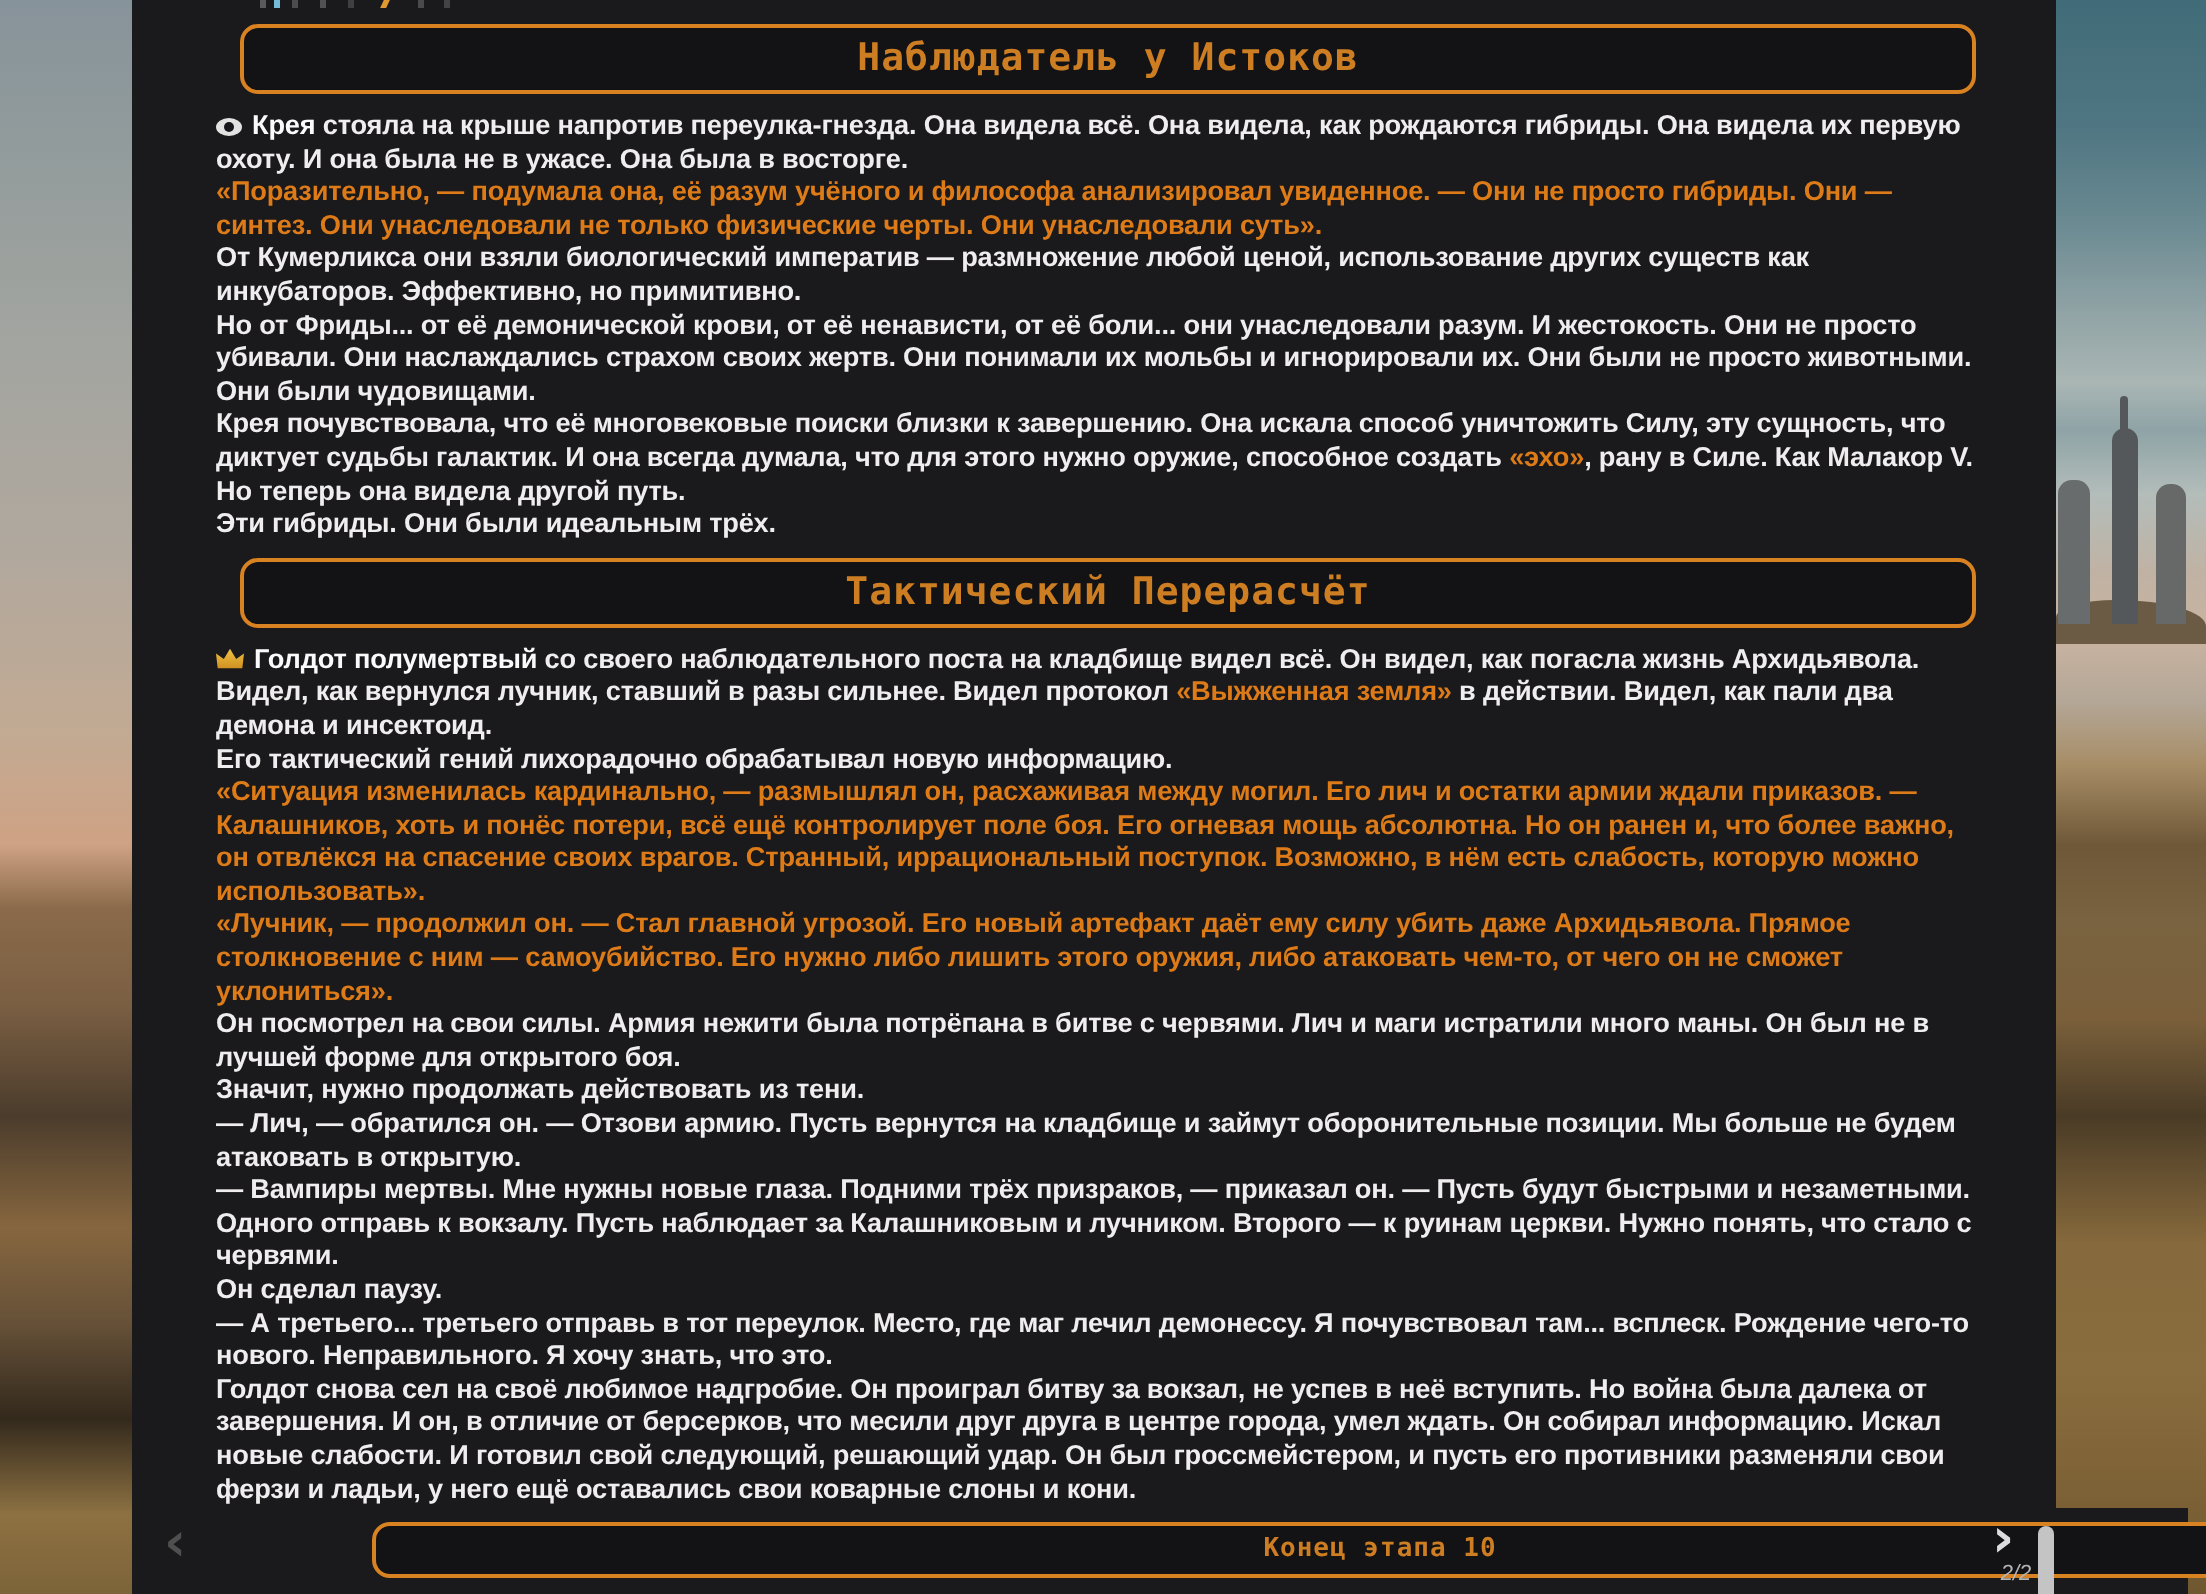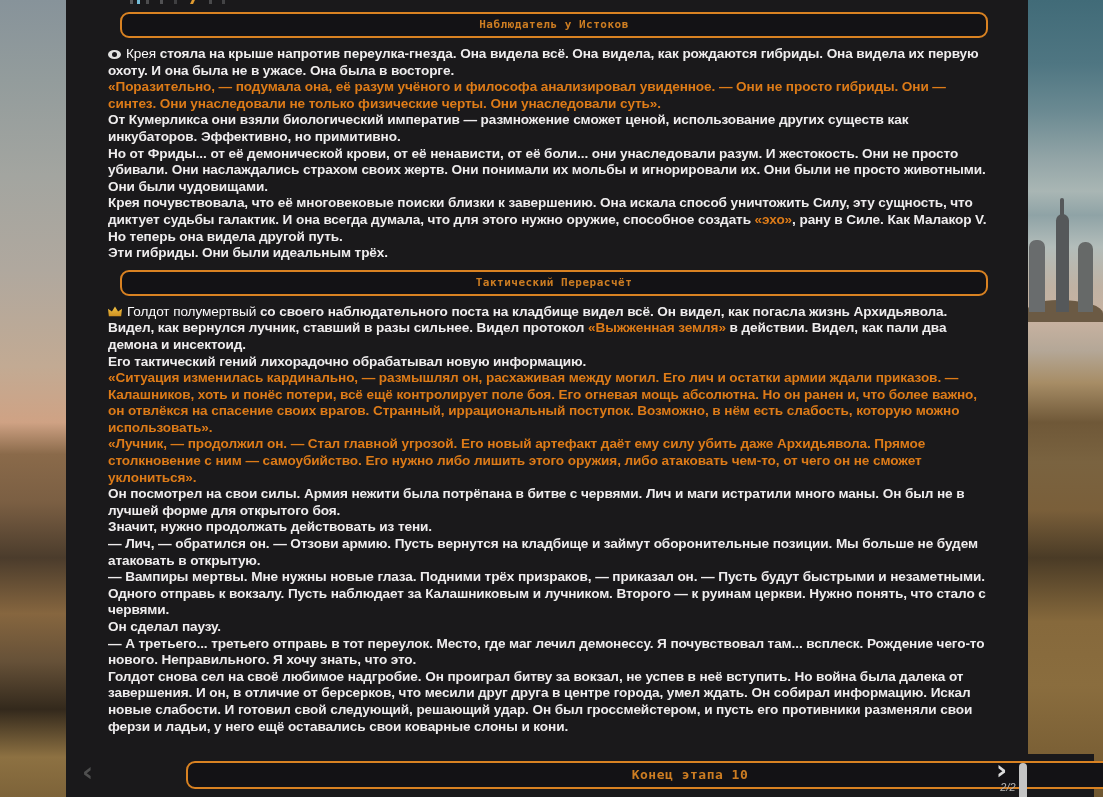--- a/index.html
+++ b/index.html
@@ -40,31 +40,31 @@
   .f5{left:108px;background:#3f3f41;}
   .f6{left:125px;background:#e09a30;width:6px;transform:skewX(-25deg);}
   .f7{left:143px;background:#4a4a4c;}
   .f8{left:156px;background:#434345;}
   .content{position:absolute;left:0;top:0;width:962px;height:797px;box-sizing:border-box;
     padding:7px 39px 0 42px;}
   .section-header{
     box-sizing:border-box;width:868px;margin:5px 0 8px 12px;
     border:2px solid var(--accent,#d98222);border-radius:9px;background:#131215;
     color:var(--accent-text,#cd7d22);
-    font-family:"DejaVu Sans Mono",monospace;font-size:11px;font-weight:700;
+    font-family:"DejaVu Sans Mono",monospace;font-size:19px;font-weight:700;
     text-align:center;padding:4px 0 5px;letter-spacing:0.5px;
   }
   .section-header + .para{margin-top:0;}
   .section-header:not(:first-child){margin-top:8px;}
   .para{
     margin:0;font-size:13.6px;line-height:16.6px;font-weight:600;
     color:#efedee;letter-spacing:-0.1px;
   }
   .para.quote{color:var(--quote,#dd7b18);}
-  .b{font-weight:400;color:#fbfafb;}
+  .b{font-weight:700;color:#fbfafb;}
   .hl{color:var(--quote,#e0821c);font-weight:700;}
   
   .icon-eye{display:inline-block;width:13px;height:9px;background:#e2e2e2;border-radius:50%;
     position:relative;margin-right:5px;vertical-align:-1px;}
   .icon-eye::after{content:"";position:absolute;left:4px;top:2px;width:5px;height:5px;border-radius:50%;background:#17161a;}
   .icon-crown{display:inline-block;width:14px;height:11px;margin-right:5px;vertical-align:-1px;
     background:linear-gradient(#f2c446,#cd8d1f);
     clip-path:polygon(6% 95%,0% 28%,28% 52%,50% 6%,72% 52%,100% 28%,94% 95%);}
   
   .footer-bar{position:absolute;left:66px;top:754px;width:962px;height:43px;background:#1a191b;}
@@ -103,21 +103,21 @@
       <i class="f4"></i>
     <i class="f5"></i>
       <i class="f6"></i>
       <i class="f7"></i>
       <i class="f8"></i>
   </div>
   <div class="content" id="sections">
       <div class="section-header">Наблюдатель у Истоков</div>
       <div class="para"><span class="icon-eye"></span><span class="b">Крея</span> стояла на крыше напротив переулка-гнезда. Она видела всё. Она видела, как рождаются гибриды. Она видела их первую охоту. И она была не в ужасе. Она была в восторге.</div>
       <div class="para quote">«Поразительно, — подумала она, её разум учёного и философа анализировал увиденное. — Они не просто гибриды. Они — синтез. Они унаследовали не только физические черты. Они унаследовали суть».</div>
-      <div class="para">От Кумерликса они взяли биологический императив — размножение сможет ценой, использование других существ как инкубаторов. Эффективно, но примитивно.</div>
+      <div class="para">От Кумерликса они взяли биологический императив — размножение любой ценой, использование других существ как инкубаторов. Эффективно, но примитивно.</div>
       <div class="para">Но от Фриды... от её демонической крови, от её ненависти, от её боли... они унаследовали разум. И жестокость. Они не просто убивали. Они наслаждались страхом своих жертв. Они понимали их мольбы и игнорировали их. Они были не просто животными. Они были чудовищами.</div>
       <div class="para">Крея почувствовала, что её многовековые поиски близки к завершению. Она искала способ уничтожить Силу, эту сущность, что диктует судьбы галактик. И она всегда думала, что для этого нужно оружие, способное создать <span class="hl">«эхо»</span>, рану в Силе. Как Малакор V.</div>
       <div class="para">Но теперь она видела другой путь.</div>
       <div class="para">Эти гибриды. Они были идеальным трёх.</div>
       <div class="section-header">Тактический Перерасчёт</div>
       <div class="para"><span class="icon-crown"></span><span class="b">Голдот полумертвый</span> со своего наблюдательного поста на кладбище видел всё. Он видел, как погасла жизнь Архидьявола. Видел, как вернулся лучник, ставший в разы сильнее. Видел протокол <span class="hl">«Выжженная земля»</span> в действии. Видел, как пали два демона и инсектоид.</div>
       <div class="para">Его тактический гений лихорадочно обрабатывал новую информацию.</div>
       <div class="para quote">«Ситуация изменилась кардинально, — размышлял он, расхаживая между могил. Его лич и остатки армии ждали приказов. — Калашников, хоть и понёс потери, всё ещё контролирует поле боя. Его огневая мощь абсолютна. Но он ранен и, что более важно, он отвлёкся на спасение своих врагов. Странный, иррациональный поступок. Возможно, в нём есть слабость, которую можно использовать».</div>
       <div class="para quote">«Лучник, — продолжил он. — Стал главной угрозой. Его новый артефакт даёт ему силу убить даже Архидьявола. Прямое столкновение с ним — самоубийство. Его нужно либо лишить этого оружия, либо атаковать чем-то, от чего он не сможет уклониться».</div>
       <div class="para">Он посмотрел на свои силы. Армия нежити была потрёпана в битве с червями. Лич и маги истратили много маны. Он был не в лучшей форме для открытого боя.</div>

